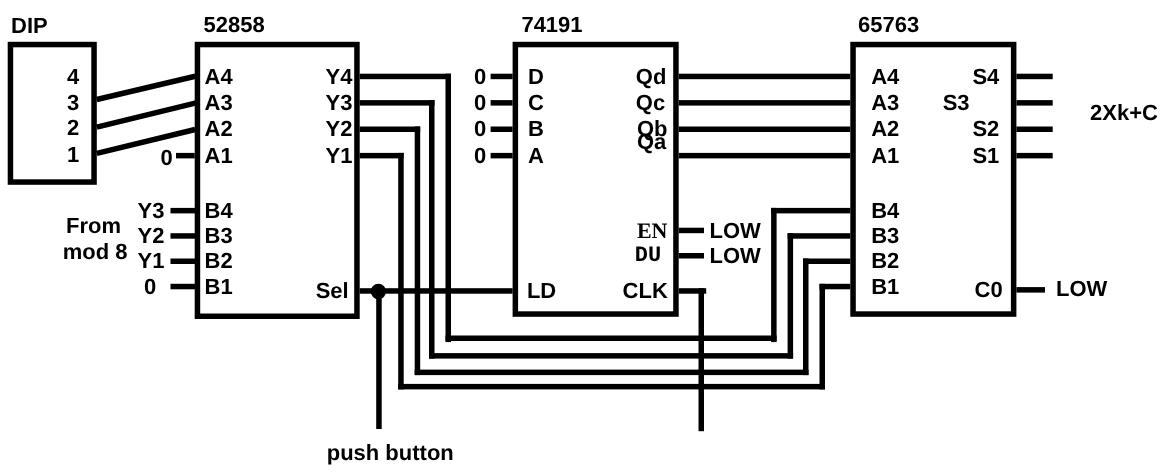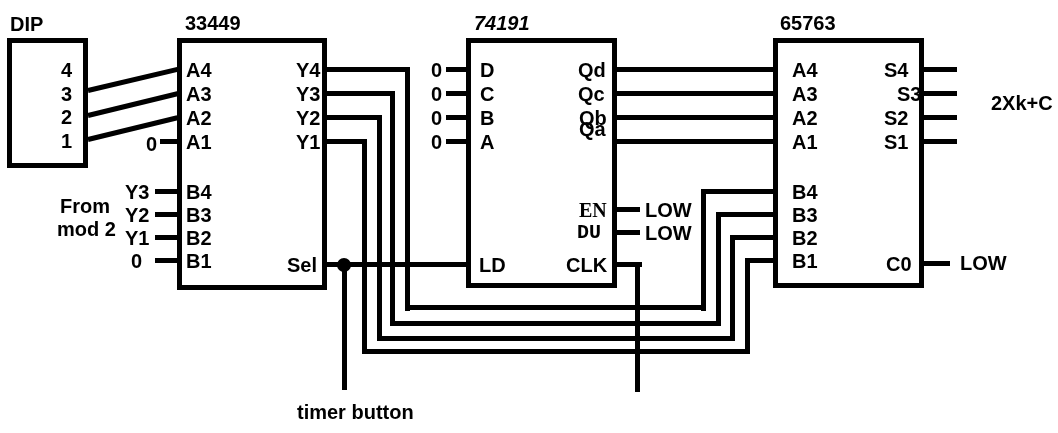--- a/index.html
+++ b/index.html
@@ -18,22 +18,22 @@
 <body>
 
 <div class="canvas">
 
   <div class="box" style="left:7px;   top:38px; width:81px;  height:130px;"></div>
   <div class="box" style="left:177px; top:38px; width:150px; height:252px;"></div>
   <div class="box" style="left:466px; top:38px; width:151px; height:250px;"></div>
   <div class="box" style="left:773px; top:38px; width:151px; height:250px;"></div>
 
   <div class="lbl" style="left:10px;  top:13px;">DIP</div>
-  <div class="lbl" style="left:185px; top:12px;">33449</div>
-  <div class="lbl" style="left:474px; top:12px;font-style:italic;">74191</div>
+  <div class="lbl" style="left:185px; top:12px;">52858</div>
+  <div class="lbl" style="left:474px; top:12px;">74191</div>
   <div class="lbl" style="left:780px; top:12px;">65763</div>
 
   <div class="lbl" style="left:61px; top:59px;">4</div>
   <div class="lbl" style="left:61px; top:83px;">3</div>
   <div class="lbl" style="left:61px; top:106px;">2</div>
   <div class="lbl" style="left:61px; top:130px;">1</div>
 
   <div class="wire diag" style="left:88px; top:88px;  width:92px; transform:rotate(-13.3deg);"></div>
   <div class="wire diag" style="left:88px; top:113px; width:93px; transform:rotate(-13.7deg);"></div>
   <div class="wire diag" style="left:88px; top:137px; width:92px; transform:rotate(-13.7deg);"></div>
@@ -50,21 +50,21 @@
   <div class="lbl" style="left:186px; top:181px;">B4</div>
   <div class="lbl" style="left:186px; top:204px;">B3</div>
   <div class="lbl" style="left:186px; top:227px;">B2</div>
   <div class="lbl" style="left:186px; top:250px;">B1</div>
   <div class="lbl" style="left:287px; top:254px;">Sel</div>
   <div class="lbl" style="left:125px; top:181px;">Y3</div>
   <div class="lbl" style="left:125px; top:204px;">Y2</div>
   <div class="lbl" style="left:125px; top:227px;">Y1</div>
   <div class="lbl" style="left:131px; top:250px;">0</div>
   <div class="lbl" style="left:60px; top:195px;">From</div>
-  <div class="lbl" style="left:57px; top:218px;">mod 2</div>
+  <div class="lbl" style="left:57px; top:218px;">mod 8</div>
 
   <div class="wire h" style="left:160px; top:139px; width:17px;"></div>
   <div class="wire h" style="left:155px; top:189px; width:23px;"></div>
   <div class="wire h" style="left:155px; top:212px; width:23px;"></div>
   <div class="wire h" style="left:155px; top:235px; width:23px;"></div>
   <div class="wire h" style="left:155px; top:258px; width:23px;"></div>
 
   <div class="wire h" style="left:327px; top:67px;  width:83px;"></div>
   <div class="wire v" style="left:405px; top:67px;  height:244px;"></div>
   <div class="wire h" style="left:405px; top:305px; width:301px;"></div>
@@ -123,32 +123,32 @@
   <div class="wire h" style="left:617px; top:207px; width:23px;"></div>
   <div class="wire h" style="left:617px; top:230px; width:23px;"></div>
   <div class="wire h" style="left:617px; top:262px; width:25px;"></div>
   <div class="wire v" style="left:635px; top:262px; height:130px;"></div>
 
   <div class="lbl" style="left:792px; top:59px;">A4</div>
   <div class="lbl" style="left:792px; top:83px;">A3</div>
   <div class="lbl" style="left:792px; top:107px;">A2</div>
   <div class="lbl" style="left:792px; top:131px;">A1</div>
   <div class="lbl" style="left:884px; top:59px;">S4</div>
-  <div class="lbl" style="left:897px; top:83px;">S3</div>
+  <div class="lbl" style="left:857px; top:83px;">S3</div>
   <div class="lbl" style="left:884px; top:107px;text-align:right;">S2</div>
   <div class="lbl" style="left:884px; top:131px;">S1</div>
   <div class="lbl" style="left:792px; top:181px;">B4</div>
   <div class="lbl" style="left:792px; top:204px;">B3</div>
   <div class="lbl" style="left:792px; top:227px;">B2</div>
   <div class="lbl" style="left:792px; top:250px;">B1</div>
   <div class="lbl" style="left:886px; top:253px;">C0</div>
   <div class="lbl" style="left:960px; top:252px;">LOW</div>
   <div class="lbl" style="left:991px; top:92px;">2Xk+C</div>
 
   <div class="wire h" style="left:924px; top:67px;  width:33px;"></div>
   <div class="wire h" style="left:924px; top:91px;  width:33px;"></div>
   <div class="wire h" style="left:924px; top:115px; width:33px;"></div>
   <div class="wire h" style="left:924px; top:139px; width:33px;"></div>
   <div class="wire h" style="left:924px; top:261px; width:26px;"></div>
 
-  <div class="lbl" style="left:297px; top:401px;">timer button</div>
+  <div class="lbl" style="left:297px; top:401px;">push button</div>
 
 </div>
 
 </body></html>

